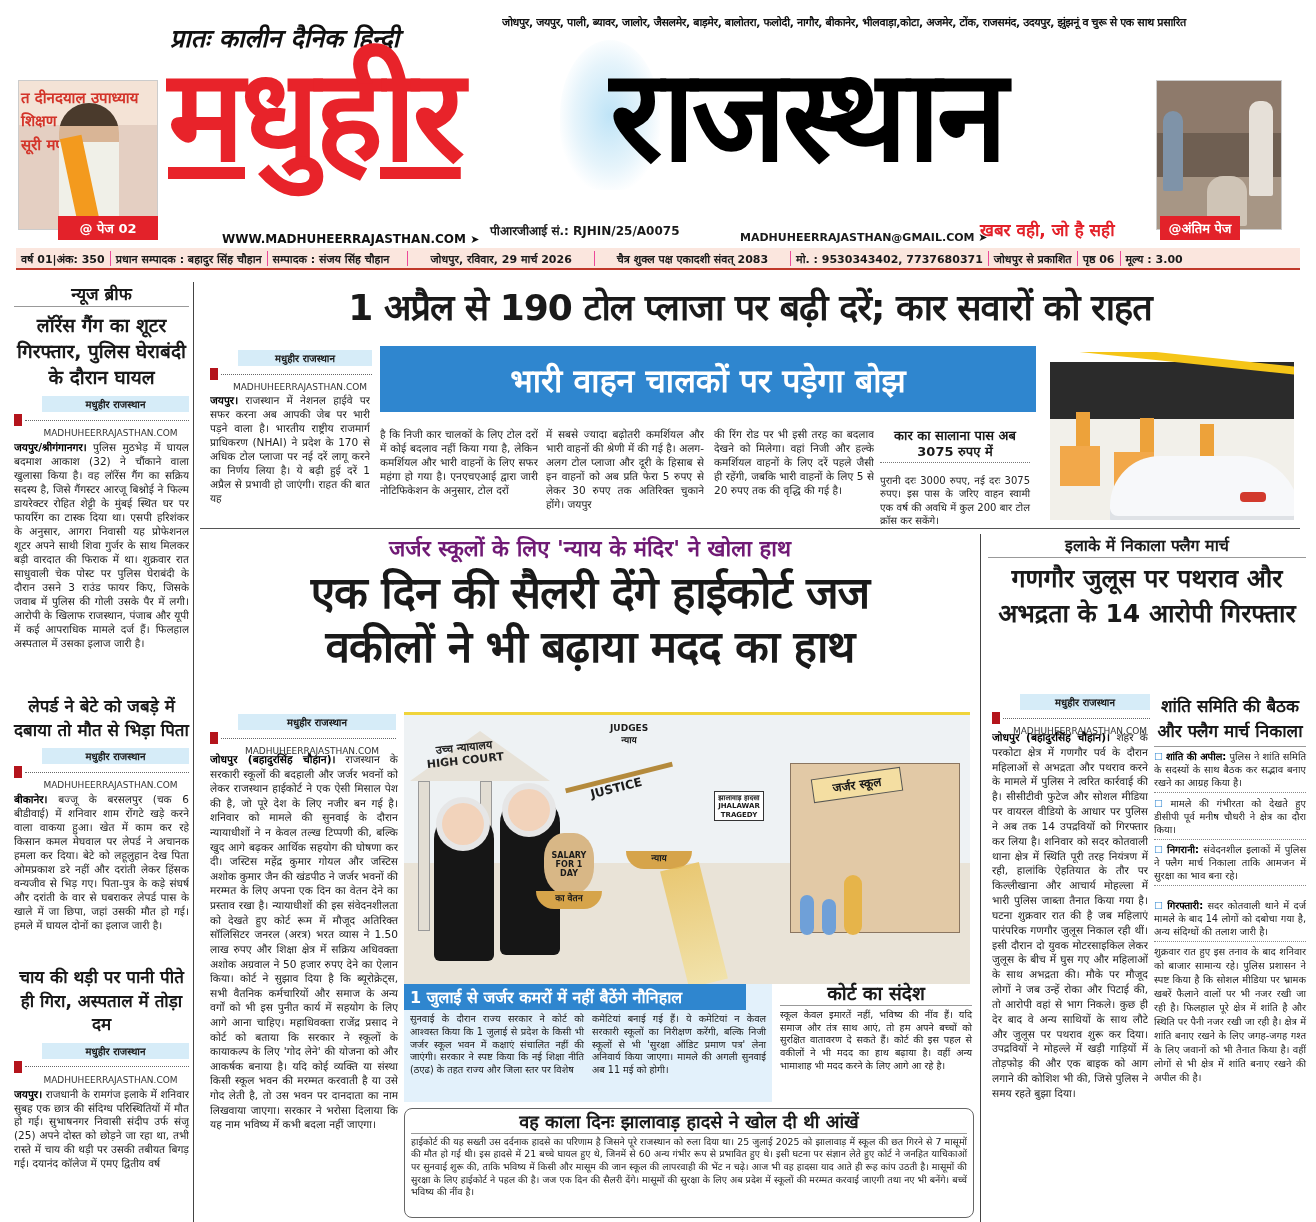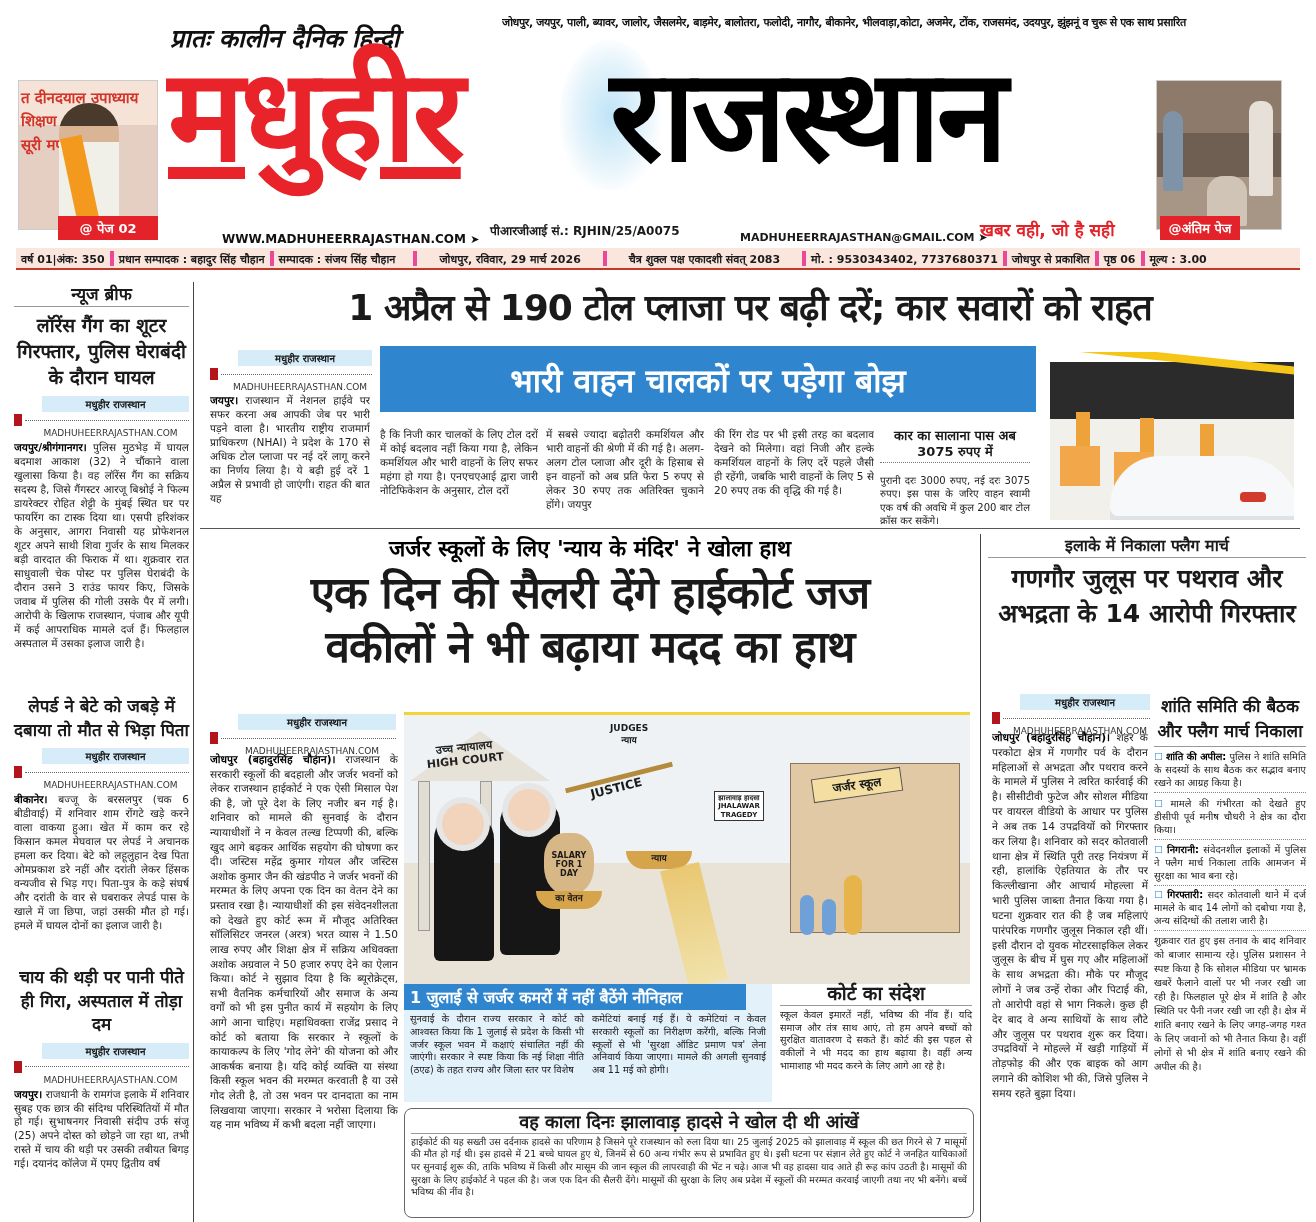--- a/index.html
+++ b/index.html
@@ -22,21 +22,21 @@
   .photo-right .p3{position:absolute;left:50px;top:95px;width:40px;height:50px;background:#cfc4b6;border-radius:16px 16px 2px 2px;}
   .page-tag{background:#e3222a;color:#fff;font-weight:bold;font-size:13px;text-align:center;padding:3px 0;}
   .tag-left{left:58px;top:216px;width:100px;}
   .tag-right{left:1160px;top:216px;width:80px;}
   .website{left:222px;top:232px;font-size:12px;color:#111;font-weight:bold;}
   .prgi{left:490px;top:222px;font-size:12px;font-weight:bold;}
   .email{left:740px;top:231px;font-size:11px;font-weight:bold;}
   .slogan{left:980px;top:218px;font-size:17px;font-weight:bold;color:#e3222a;}
   .cursor{font-size:11px;}
   .infobar{left:16px;top:248px;width:1284px;height:22px;background:#fbe6de;border-bottom:2px solid #c0392b;font-size:11px;font-weight:bold;display:flex;align-items:center;white-space:nowrap;overflow:hidden;}
-  .infobar span{padding:0 5px;border-right:4px solid #ec4899;}
+  .infobar span{padding:0 5px;border-right:1px solid #ec4899;}
   .infobar span:last-child{border-right:none;}
   
   .hl{font-weight:bold;color:#1a1a1a;text-align:center;line-height:1.2;}
   .byline{width:100%;}
   .byline .bname{display:block;background:#d6ecf8;font-size:10px;font-weight:bold;text-align:center;margin-left:28px;padding:1px 0;}
   .byline .bline{display:flex;align-items:center;gap:3px;margin-top:2px;}
   .byline .bsq{width:8px;height:12px;background:#b4141c;display:inline-block;flex:none;}
   .byline .bdots{flex:1;border-bottom:1px dotted #666;height:1px;}
   .byline .burl{display:block;font-size:9px;color:#333;text-align:center;margin:2px 0 3px 18px;}
   .body{font-size:10.5px;line-height:1.33;text-align:justify;color:#222;}
@@ -160,21 +160,21 @@
   <div style="position:absolute;left:150px;top:72px;width:14px;height:44px;background:#eda23a;"></div>
   <div style="position:absolute;left:10px;top:94px;width:40px;height:40px;background:#f2a84a;"></div>
   <div style="position:absolute;left:64px;top:100px;width:40px;height:36px;background:#f2a84a;"></div>
   <div style="position:absolute;left:60px;top:104px;width:190px;height:70px;background:#f7f8fa;border-radius:50px 60px 8px 8px;box-shadow:inset 0 -10px 0 #dfe2e6;"></div>
   <div style="position:absolute;left:190px;top:140px;width:26px;height:10px;background:#d23a2d;border-radius:4px;"></div>
 </div>
 <div class="abs hrule" style="left:200px;top:528px;width:1100px;height:1px;"></div>
 
 <div class="abs vrule" style="left:980px;top:534px;height:688px;width:1px;"></div>
 <div class="abs" style="left:205px;top:536px;width:770px;">
-  <div class="hl" style="font-size:22px;color:#000000;">जर्जर स्कूलों के लिए 'न्याय के मंदिर' ने खोला हाथ</div>
+  <div class="hl" style="font-size:22px;color:#701a75;">जर्जर स्कूलों के लिए 'न्याय के मंदिर' ने खोला हाथ</div>
   <div class="hl" style="font-size:44px;line-height:1.22;letter-spacing:-1px;margin-top:4px;">एक दिन की सैलरी देंगे हाईकोर्ट जज</div>
   <div class="hl" style="font-size:44px;line-height:1.22;letter-spacing:-1px;">वकीलों ने भी बढ़ाया मदद का हाथ</div>
 </div>
 
 <div class="abs" style="left:210px;top:714px;width:186px;">
   <div class="byline">
     <span class="bname">मधुहीर राजस्थान</span>
     <div class="bline">
         <span class="bsq"></span>
         <span class="bdots"></span>
@@ -250,15 +250,15 @@
     <span class="burl">MADHUHEERRAJASTHAN.COM</span>
   </div>
 </div>
 <div class="abs body" style="left:992px;top:730px;width:156px;height:486px;overflow:hidden;font-size:10.6px;line-height:1.4;"><b>जोधपुर (बहादुरसिंह चौहान)।</b> <span>शहर के परकोटा क्षेत्र में गणगौर पर्व के दौरान महिलाओं से अभद्रता और पथराव करने के मामले में पुलिस ने त्वरित कार्रवाई की है। सीसीटीवी फुटेज और सोशल मीडिया पर वायरल वीडियो के आधार पर पुलिस ने अब तक 14 उपद्रवियों को गिरफ्तार कर लिया है। शनिवार को सदर कोतवाली थाना क्षेत्र में स्थिति पूरी तरह नियंत्रण में रही, हालांकि ऐहतियात के तौर पर किल्लीखाना और आचार्य मोहल्ला में भारी पुलिस जाब्ता तैनात किया गया है। घटना शुक्रवार रात की है जब महिलाएं पारंपरिक गणगौर जुलूस निकाल रही थीं। इसी दौरान दो युवक मोटरसाइकिल लेकर जुलूस के बीच में घुस गए और महिलाओं के साथ अभद्रता की। मौके पर मौजूद लोगों ने जब उन्हें रोका और पिटाई की, तो आरोपी वहां से भाग निकले। कुछ ही देर बाद वे अन्य साथियों के साथ लौटे और जुलूस पर पथराव शुरू कर दिया। उपद्रवियों ने मोहल्ले में खड़ी गाड़ियों में तोड़फोड़ की और एक बाइक को आग लगाने की कोशिश भी की, जिसे पुलिस ने समय रहते बुझा दिया।</span></div>
 
 <div class="abs" style="left:1154px;top:694px;width:152px;">
   <div class="hl" style="font-size:17px;line-height:1.45;border-bottom:1px solid #999;padding-bottom:3px;">शांति समिति की बैठक और फ्लैग मार्च निकाला</div>
   <div class="body" style="font-size:9.8px;margin-top:3px;border-bottom:1px dotted #888;padding-bottom:3px;"><span style="color:#2f86cf;">☐</span> <b>शांति की अपील:</b> <span>पुलिस ने शांति समिति के सदस्यों के साथ बैठक कर सद्भाव बनाए रखने का आग्रह किया है।</span></div>
   <div class="body" style="font-size:9.8px;margin-top:4px;border-bottom:1px dotted #888;padding-bottom:3px;"><span style="color:#2f86cf;">☐</span> <b></b> <span>मामले की गंभीरता को देखते हुए डीसीपी पूर्व मनीष चौधरी ने क्षेत्र का दौरा किया।</span></div>
   <div class="body" style="font-size:9.8px;margin-top:3px;border-bottom:1px dotted #888;padding-bottom:3px;"><span style="color:#2f86cf;">☐</span> <b>निगरानी:</b> <span>संवेदनशील इलाकों में पुलिस ने फ्लैग मार्च निकाला ताकि आमजन में सुरक्षा का भाव बना रहे।</span></div>
-  <div class="body" style="font-size:9.8px;margin-top:2px;border-bottom:1px dotted #888;padding-bottom:3px;"><span style="color:#2f86cf;">☐</span> <b>गिरफ्तारी:</b> <span>सदर कोतवाली थाने में दर्ज मामले के बाद 14 लोगों को दबोचा गया है, अन्य संदिग्धों की तलाश जारी है।</span></div>
+  <div class="body" style="font-size:9.8px;margin-top:13px;border-bottom:1px dotted #888;padding-bottom:3px;"><span style="color:#2f86cf;">☐</span> <b>गिरफ्तारी:</b> <span>सदर कोतवाली थाने में दर्ज मामले के बाद 14 लोगों को दबोचा गया है, अन्य संदिग्धों की तलाश जारी है।</span></div>
   <div class="body" style="font-size:9.8px;margin-top:3px;line-height:1.42;">शुक्रवार रात हुए इस तनाव के बाद शनिवार को बाजार सामान्य रहे। पुलिस प्रशासन ने स्पष्ट किया है कि सोशल मीडिया पर भ्रामक खबरें फैलाने वालों पर भी नजर रखी जा रही है। फिलहाल पूरे क्षेत्र में शांति है और स्थिति पर पैनी नजर रखी जा रही है। क्षेत्र में शांति बनाए रखने के लिए जगह-जगह गश्त के लिए जवानों को भी तैनात किया है। वहीं लोगों से भी क्षेत्र में शांति बनाए रखने की अपील की है।</div>
 </div>
 
 </body></html>

